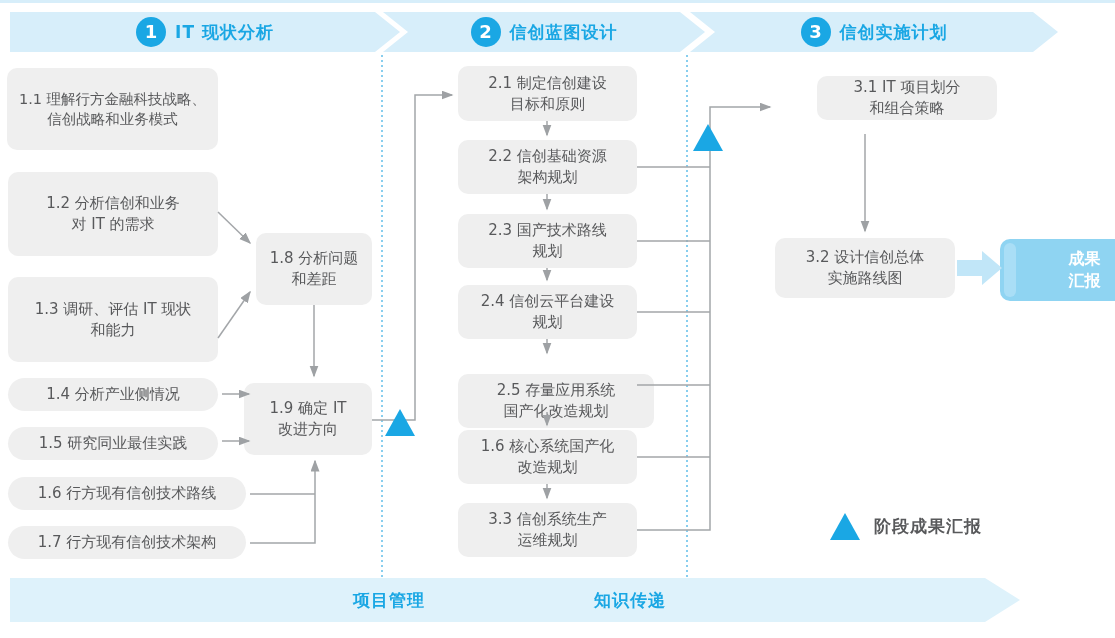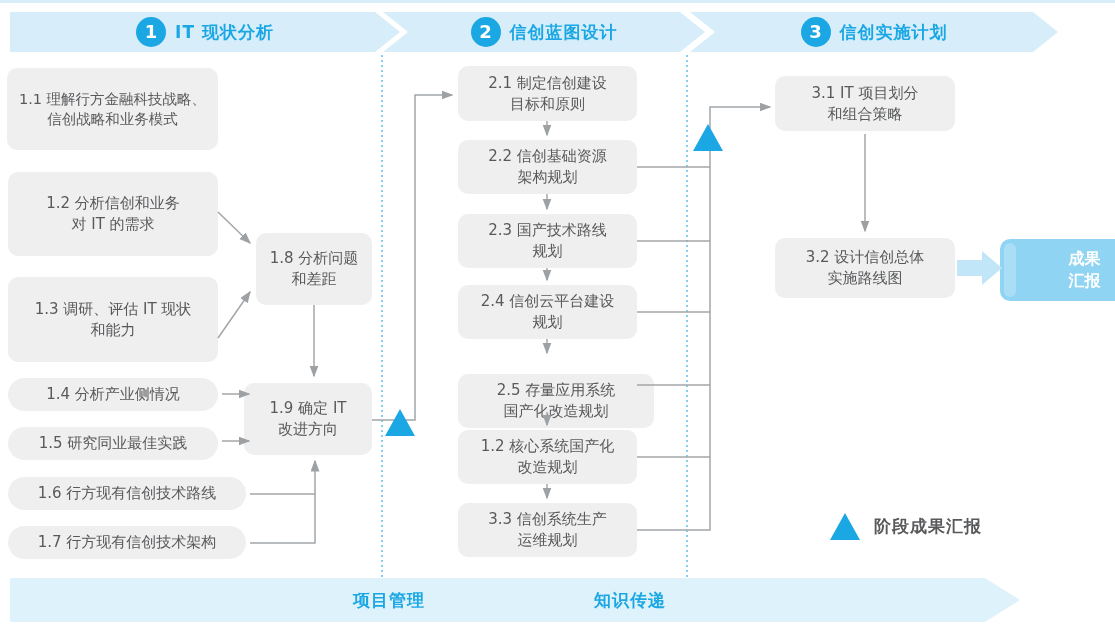--- a/index.html
+++ b/index.html
@@ -121,29 +121,29 @@
   </div>
   <div class="node" style="left:458px;top:285px;width:179px;height:54px">
     <span>2.4 信创云平台建设</span>
     <span>规划</span>
   </div>
   <div class="node" style="left:458px;top:374px;width:196px;height:54px">
     <span>2.5 存量应用系统</span>
     <span>国产化改造规划</span>
   </div>
   <div class="node" style="left:458px;top:430px;width:179px;height:54px">
-    <span>1.2 核心系统国产化</span>
+    <span>1.6 核心系统国产化</span>
     <span>改造规划</span>
   </div>
   <div class="node" style="left:458px;top:503px;width:179px;height:54px">
     <span>3.3 信创系统生产</span>
     <span>运维规划</span>
   </div>
 
-  <div class="node" style="left:775px;top:76px;width:180px;height:55px">
+  <div class="node" style="left:817px;top:76px;width:180px;height:44px">
     <span>3.1 IT 项目划分</span>
     <span>和组合策略</span>
   </div>
   <div class="node" style="left:775px;top:238px;width:180px;height:60px">
     <span>3.2 设计信创总体</span>
     <span>实施路线图</span>
   </div>
   <div class="result-box">
     <div class="result-strip"></div>
     <span>成果</span>

